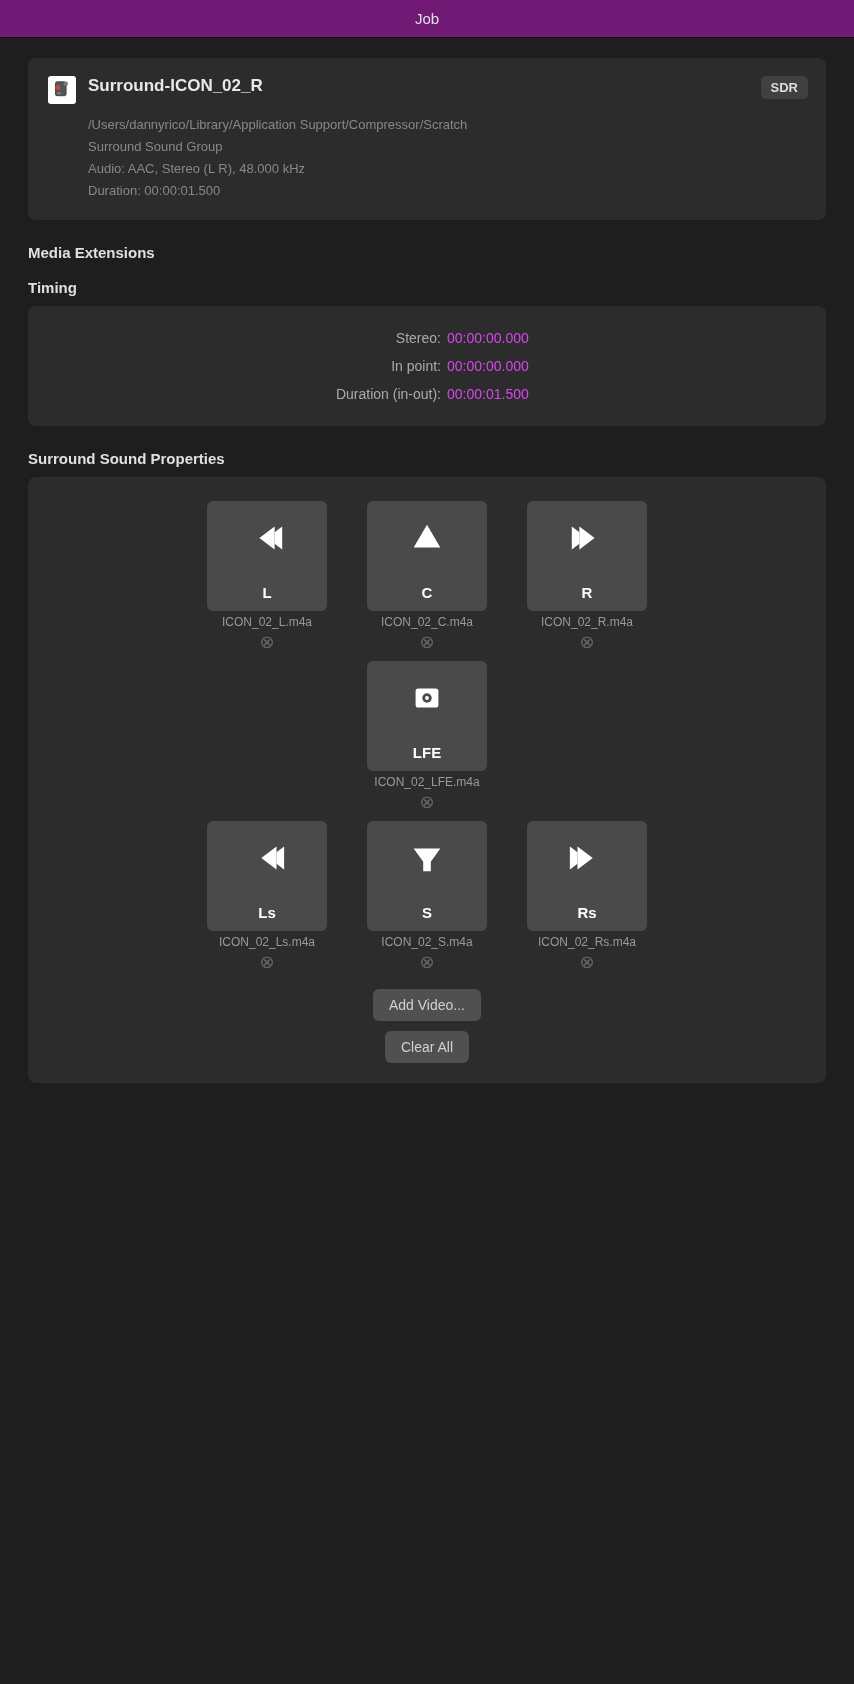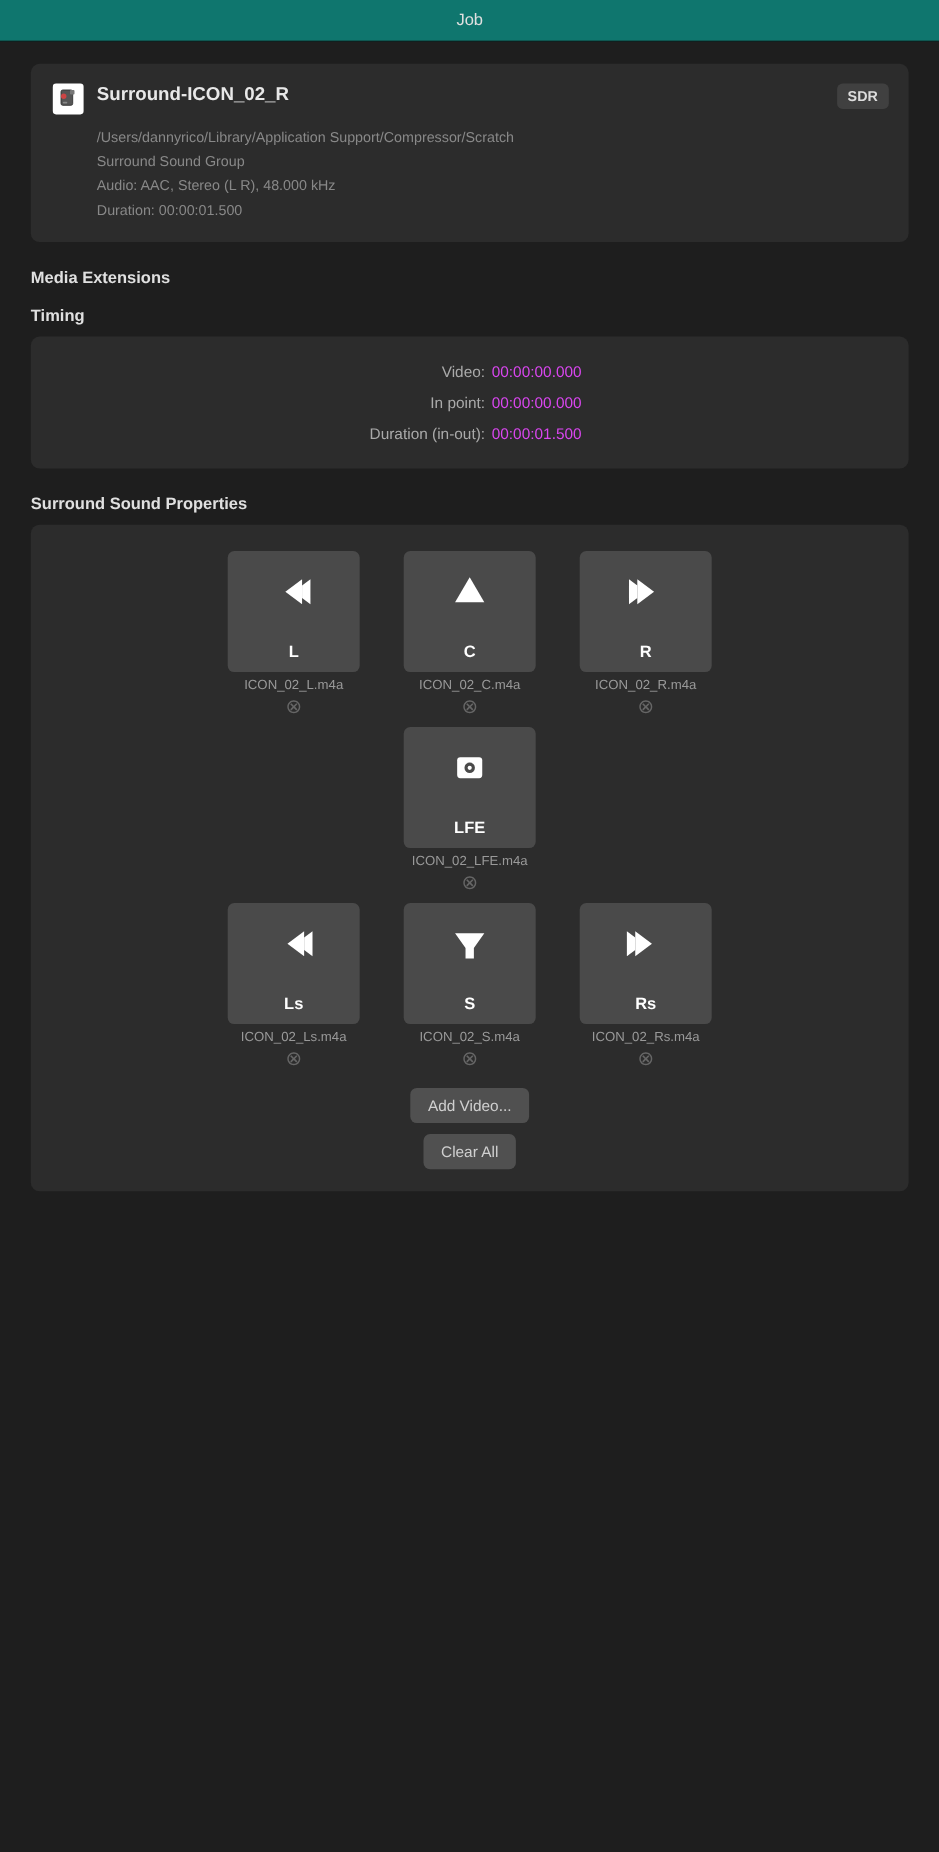--- a/index.html
+++ b/index.html
@@ -6,21 +6,21 @@
     body {
       width: 854px;
       min-height: 1684px;
       background: #1e1e1e;
       font-family: -apple-system, BlinkMacSystemFont, 'Helvetica Neue', Arial, sans-serif;
       color: #d0d0d0;
     }
 
     
     .title-bar {
-      background: #0f766e;
+      background: #701a75;
       text-align: center;
       padding: 10px 0 10px;
       font-size: 15px;
       font-weight: 500;
       color: #e0e0e0;
       border-bottom: 1px solid #111;
     }
 
     .main-content {
       padding: 20px 28px;
@@ -248,21 +248,21 @@
   </div>
 
   <div class="section-gap">
     <div class="section-title">Media Extensions</div>
   </div>
 
   <div class="section-gap">
     <div class="section-title">Timing</div>
     <div class="timing-card">
       <div class="timing-row">
-        <span class="timing-label">Video:</span>
+        <span class="timing-label">Stereo:</span>
         <span class="timing-value">00:00:00.000</span>
       </div>
       <div class="timing-row">
         <span class="timing-label">In point:</span>
         <span class="timing-value">00:00:00.000</span>
       </div>
       <div class="timing-row">
         <span class="timing-label">Duration (in-out):</span>
         <span class="timing-value">00:00:01.500</span>
       </div>

